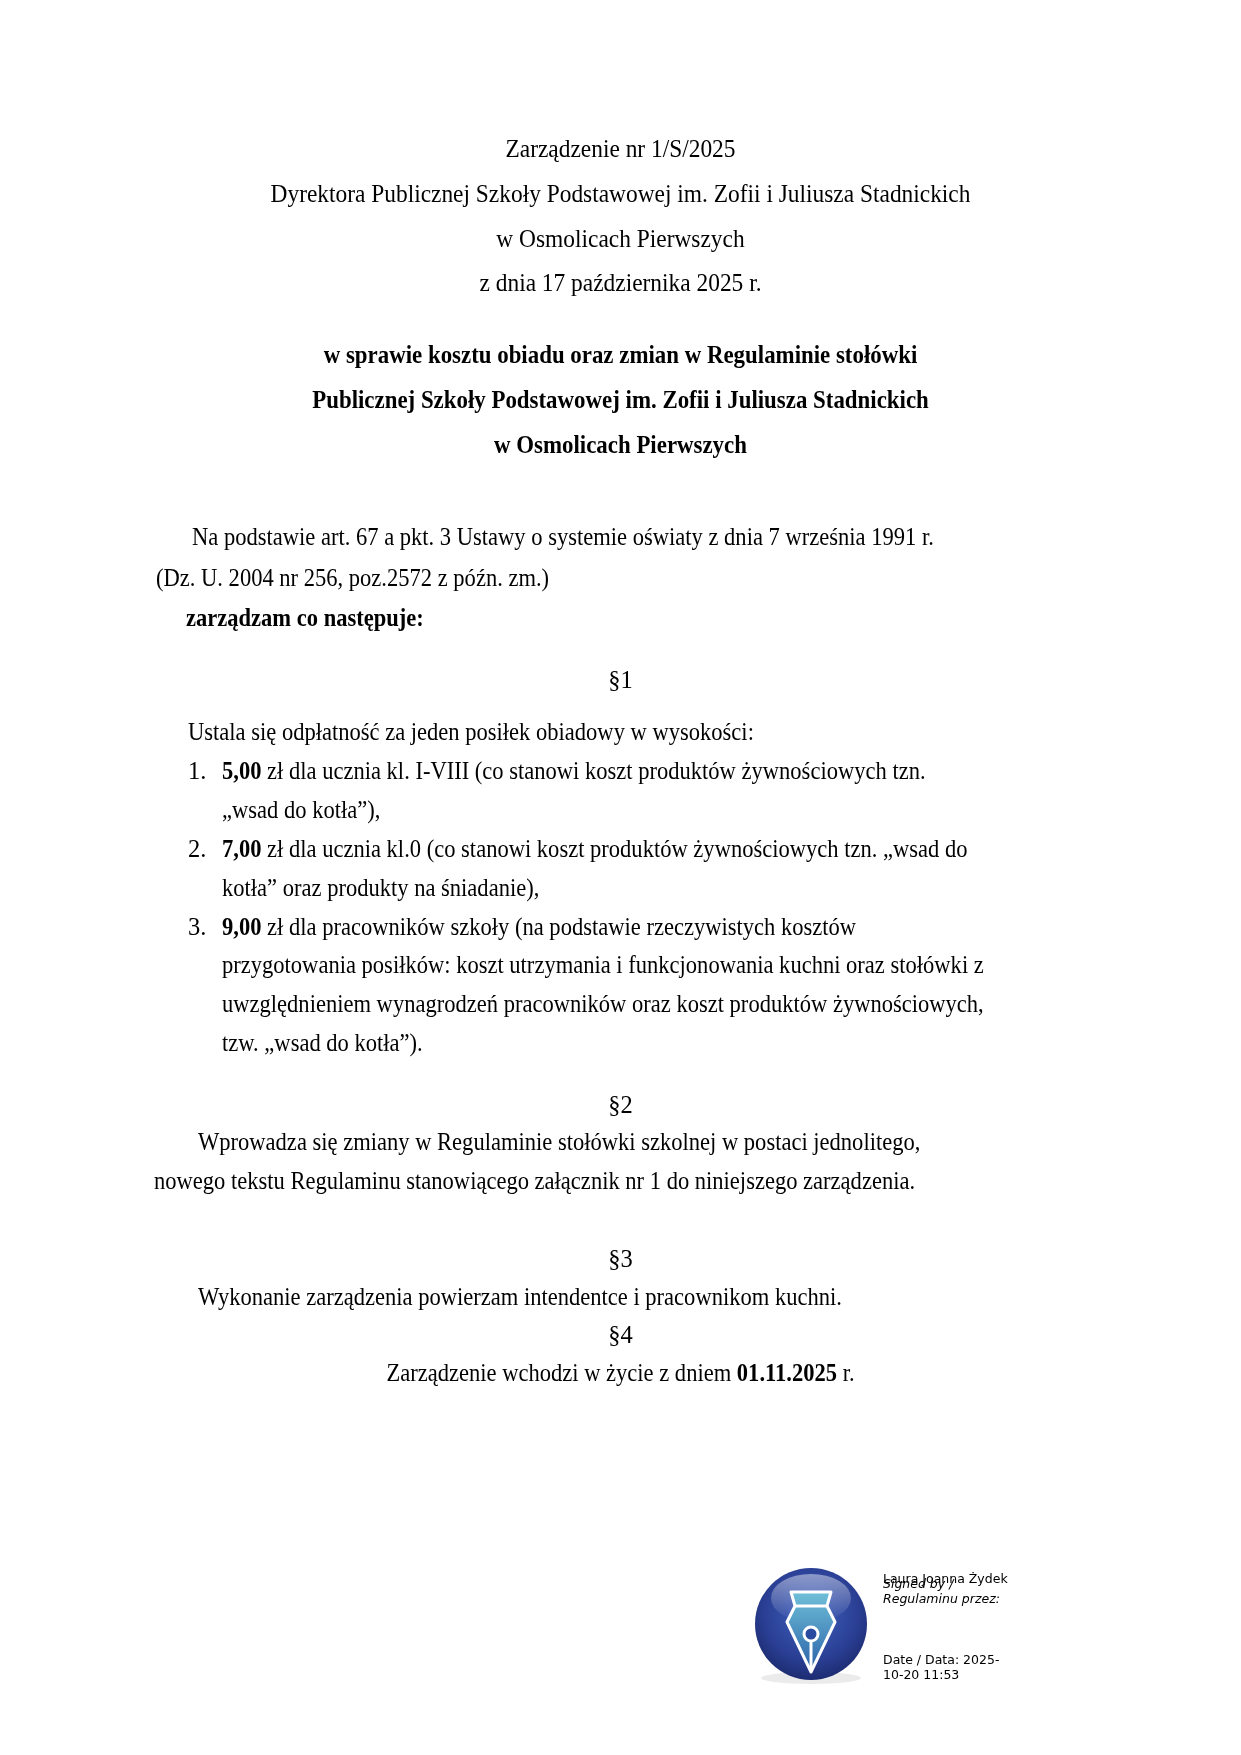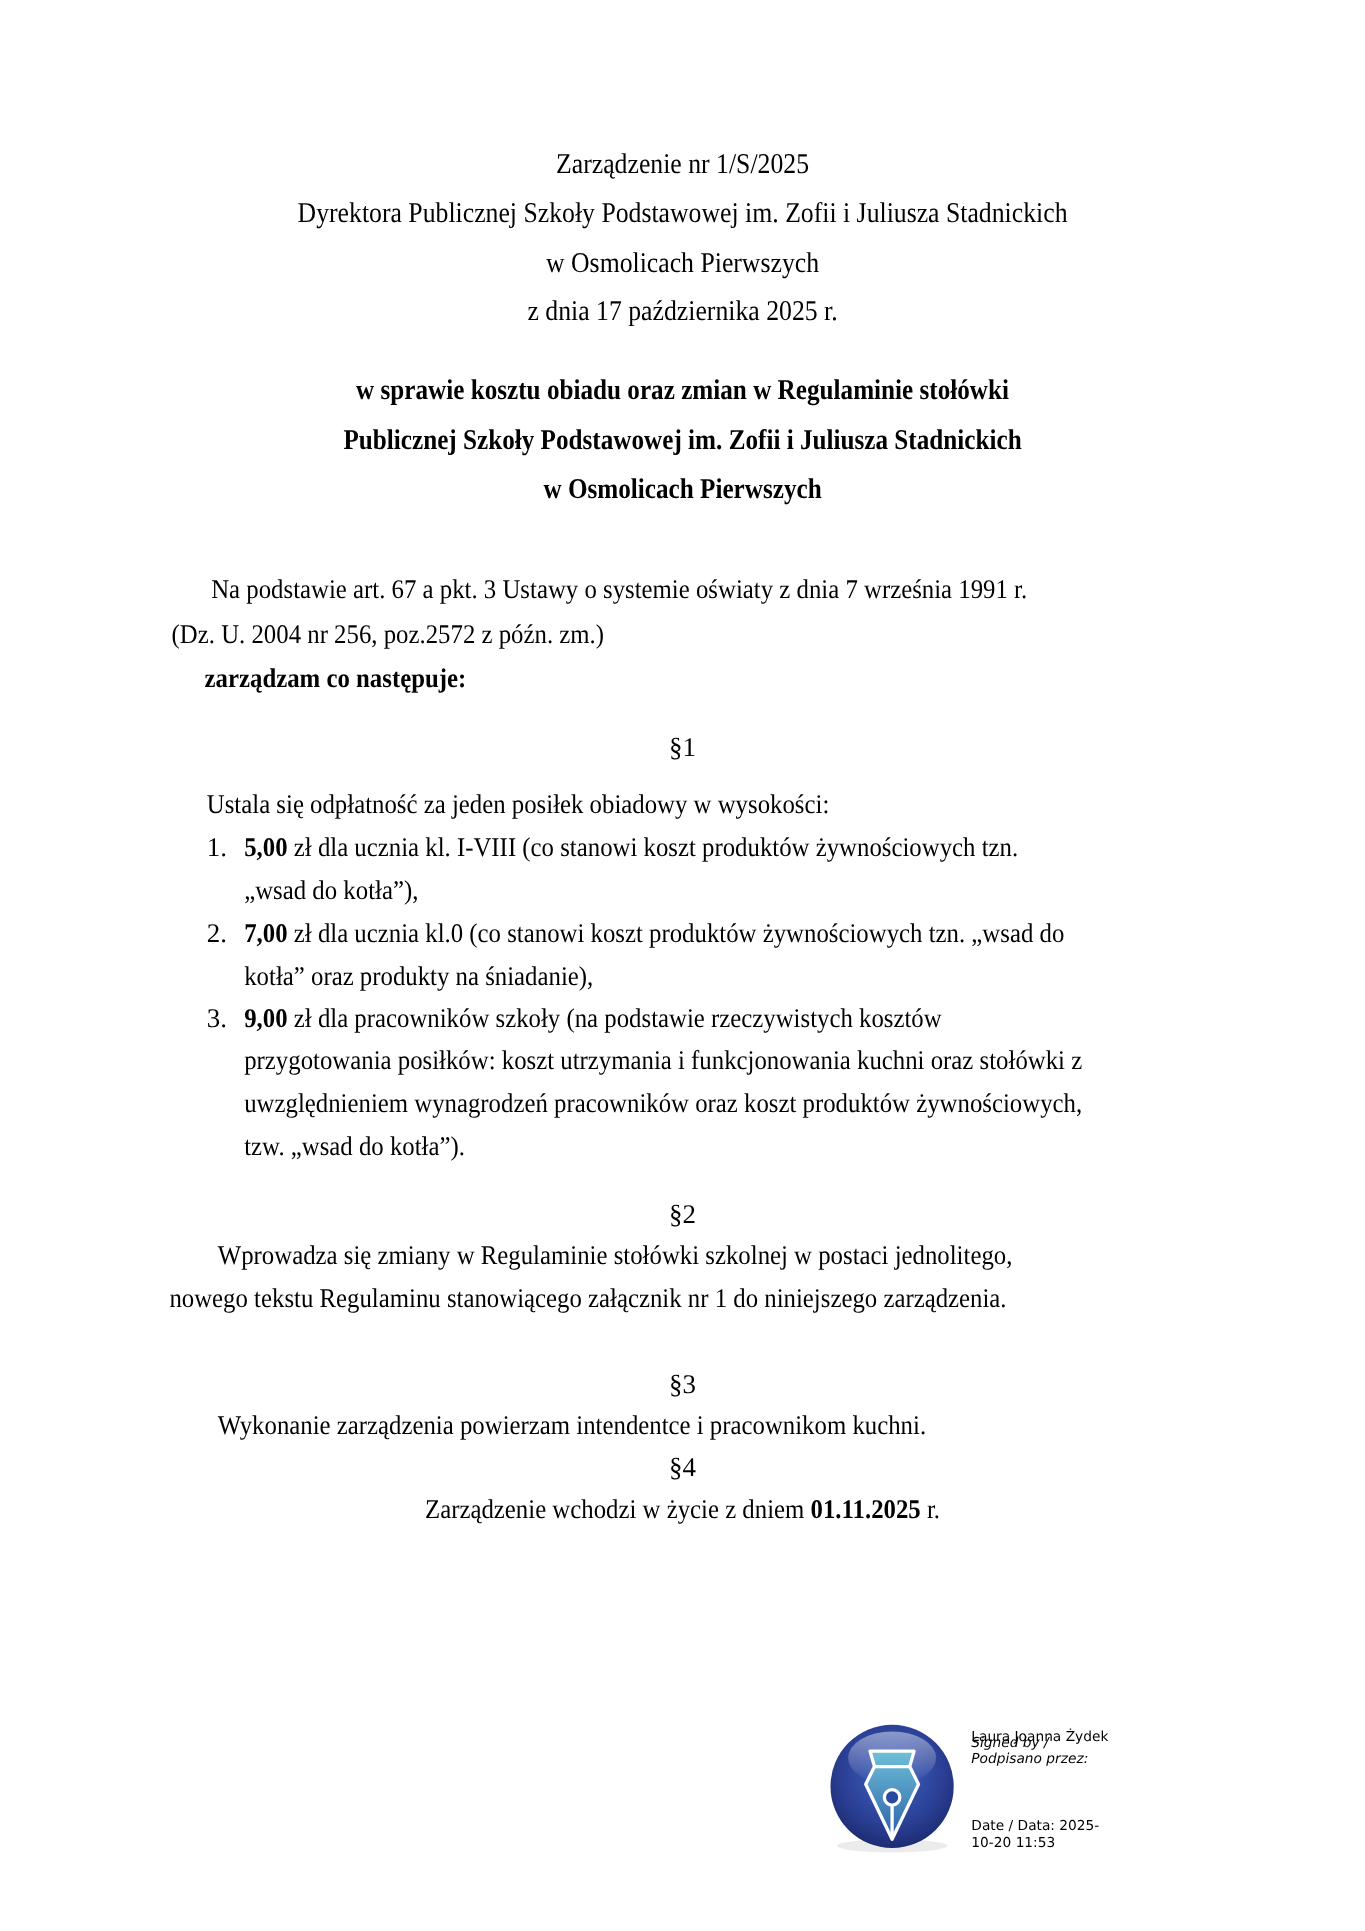--- a/index.html
+++ b/index.html
@@ -92,21 +92,21 @@
         <circle cx="58" cy="58" r="56" fill="url(#bg)"></circle>
         <ellipse cx="58" cy="32" rx="40" ry="24" fill="url(#shine)"></ellipse>
         <path d="M38 26 L78 26 L74 40 L82 56 L58 106 L34 56 L42 40 Z" fill="url(#nibfill)" stroke="#fff" stroke-width="3" stroke-linejoin="round"></path>
         <line x1="42" y1="40" x2="74" y2="40" stroke="#fff" stroke-width="3"></line>
         <line x1="58" y1="74" x2="58" y2="104" stroke="#fff" stroke-width="3"></line>
         <circle cx="58" cy="68" r="7" fill="#2a4aa0" stroke="#fff" stroke-width="3"></circle>
       </svg>
     </div>
     <div class="abs sig-text" style="left:883px; top:1576px;font-style:italic;">
       <div>Signed by /</div>
-      <div>Podpisano przez:</div>
+      <div>Regulaminu przez:</div>
     </div>
     <div class="abs sig-text" style="left:883px; top:1560px;margin-top:11px;">Laura Joanna Żydek</div>
     <div class="abs sig-text" style="left:883px; top:1652px;">
       <div>Date / Data: 2025-</div>
       <div>10-20 11:53</div>
     </div>
   </div>
 
 </div>
 

